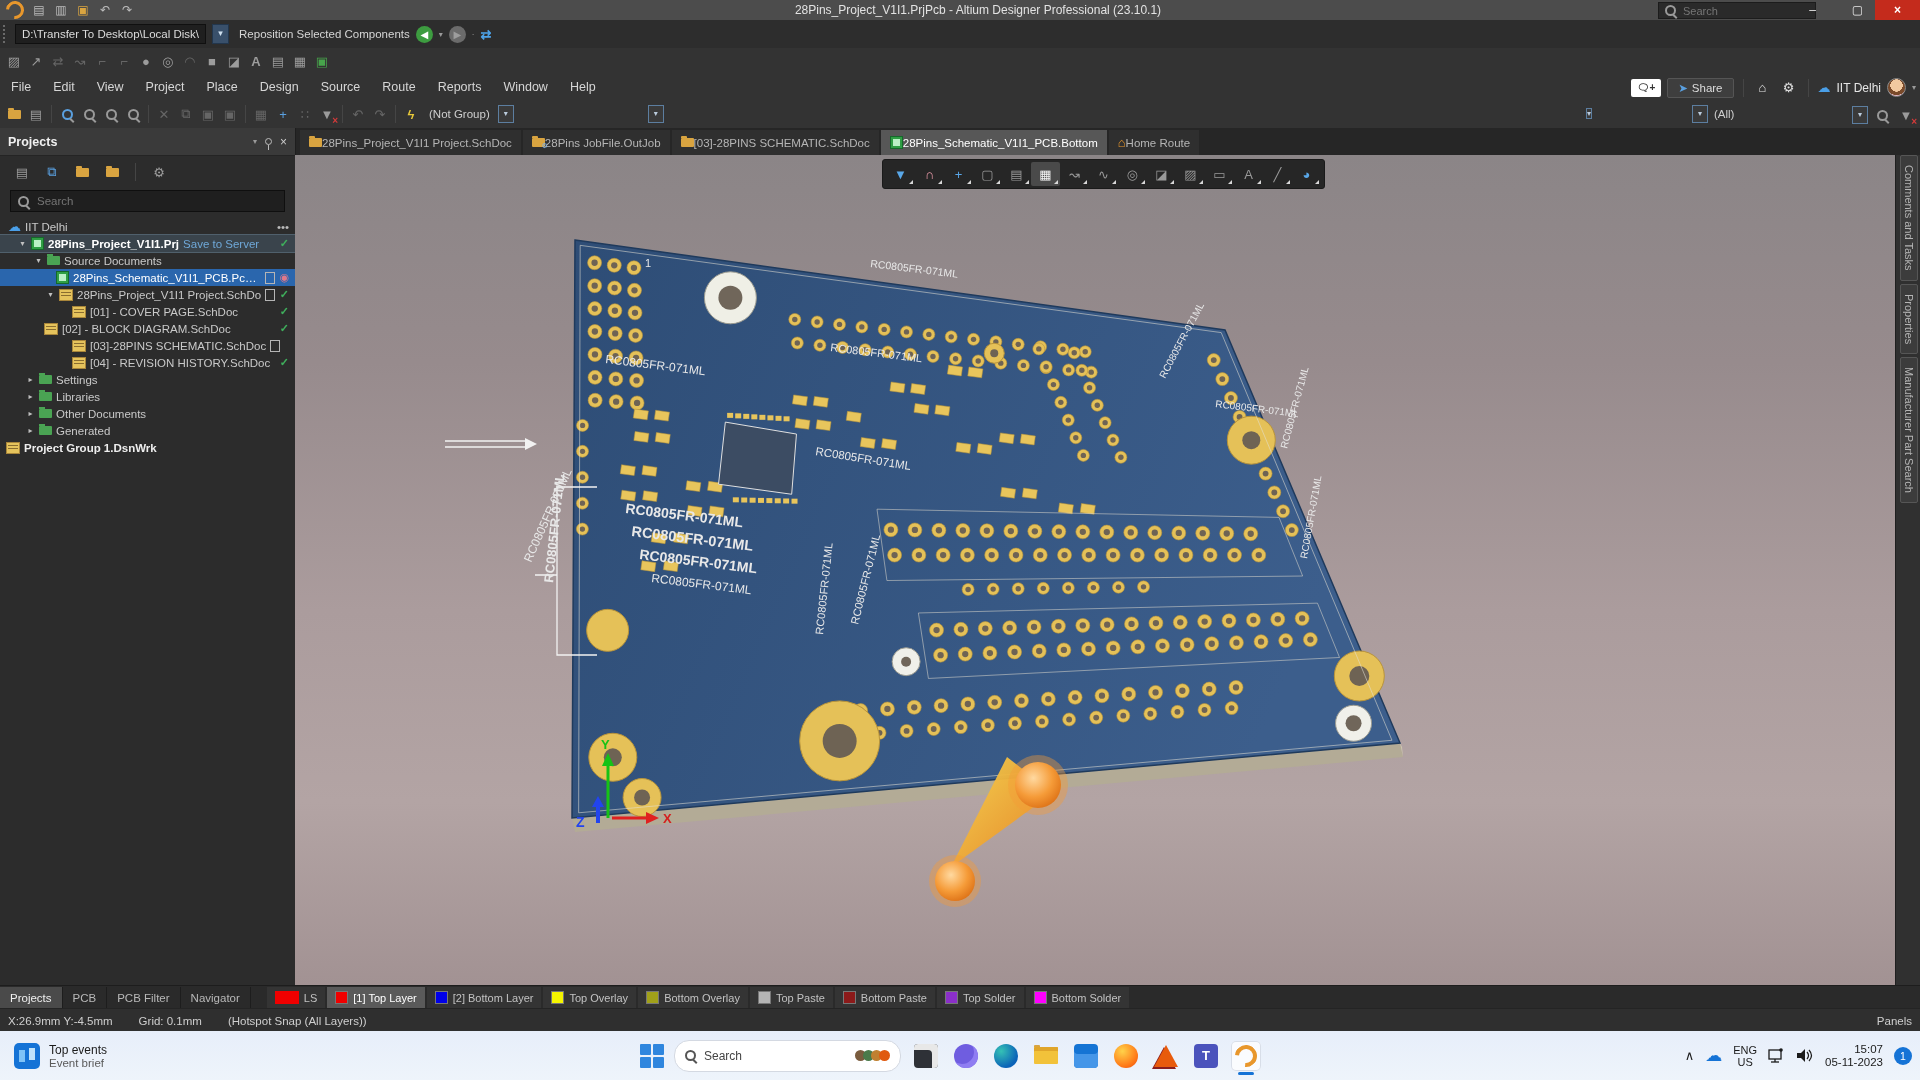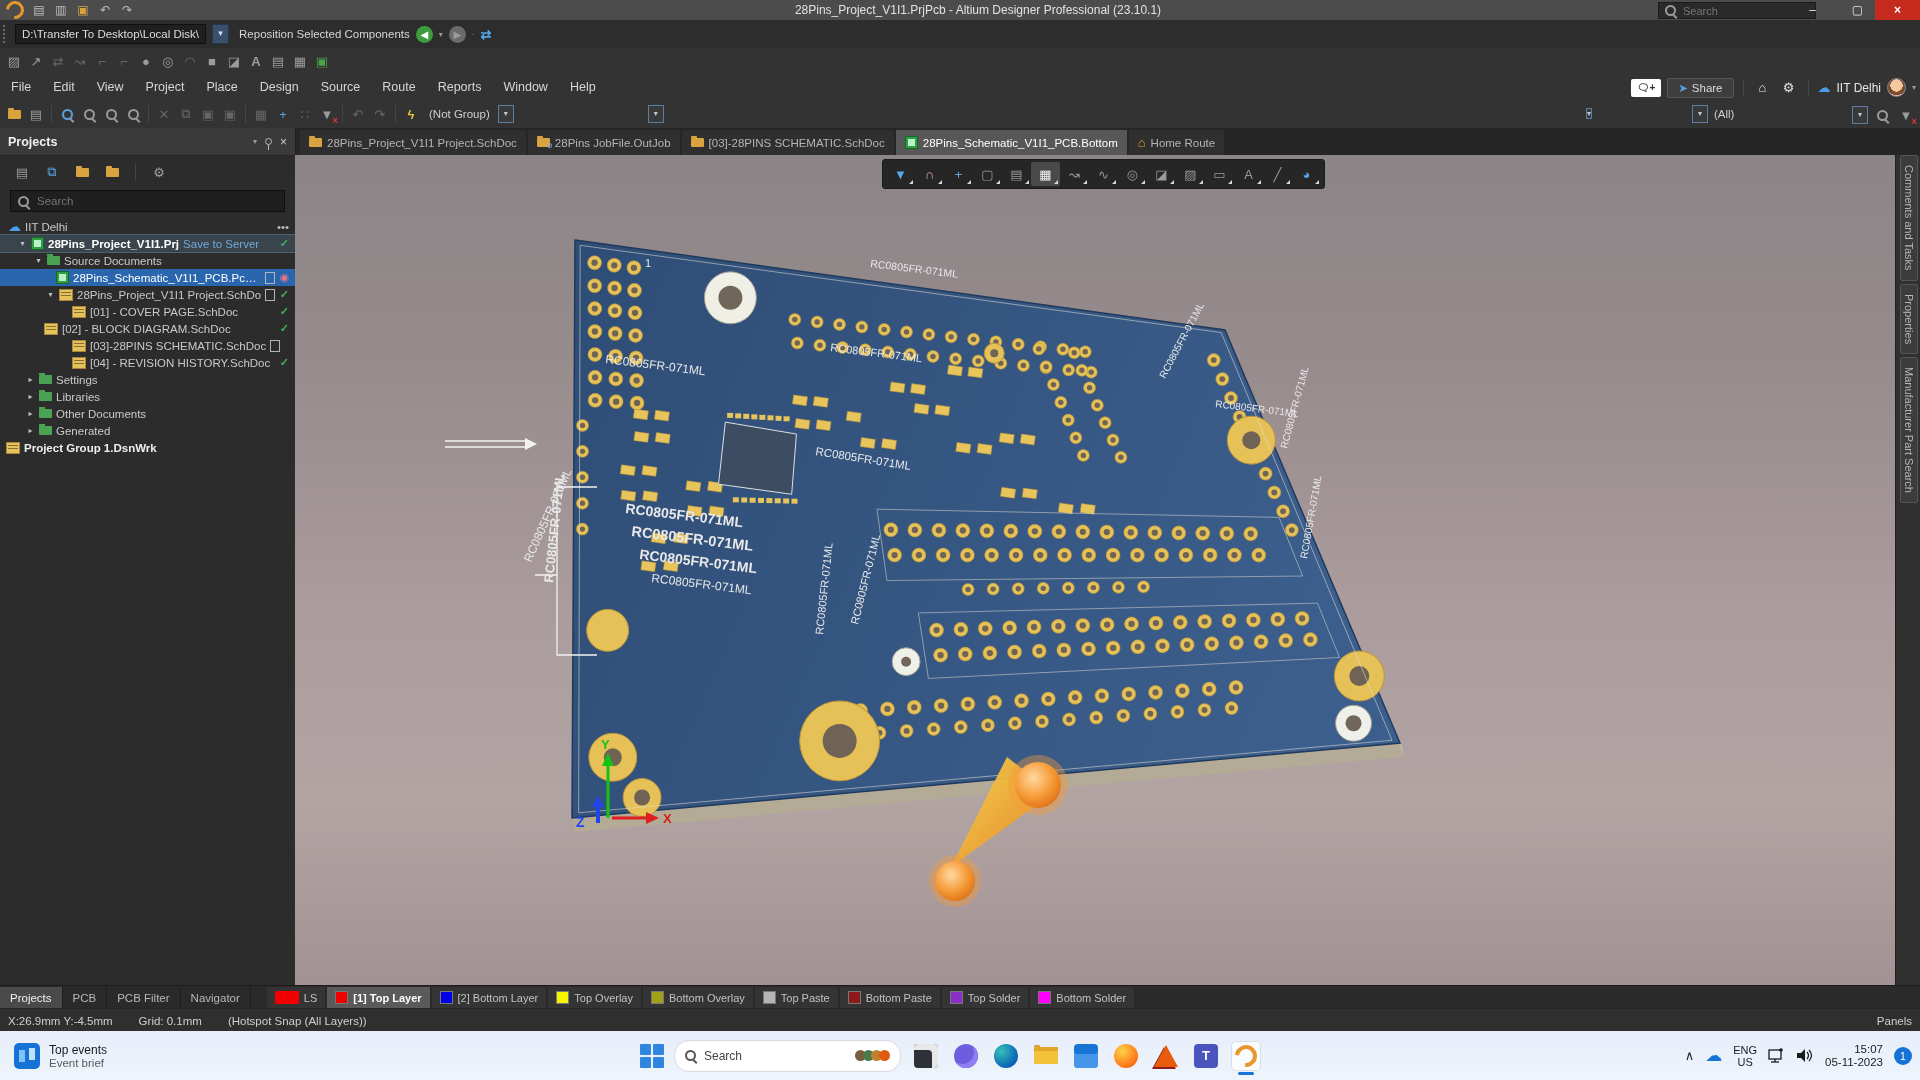--- a/index.html
+++ b/index.html
@@ -44,21 +44,21 @@
   .share-btn{height:18px;background:#3e3e3e;border:1px solid #555;border-radius:2px;color:#ddd;display:flex;align-items:center;gap:4px;padding:0 10px;font-size:11.5px;}
   .comment-btn{width:30px;height:18px;background:#fff;border-radius:2px;color:#333;display:flex;align-items:center;justify-content:center;font-size:10px;font-weight:bold;}
   .avatar{width:17px;height:17px;border-radius:50%;background:radial-gradient(circle at 50% 38%, #f2c9a0 0 45%, #7a4a2a 46% 70%, #e8b4c0 71%);border:1px solid #888;}
   .notsaved{height:18px;display:flex;align-items:center;padding:0 6px;color:#cfcfcf;font-size:11.5px;}
   .ddbox{width:14px;height:16px;background:#3a3a3a;border:1px solid #5c7ea0;color:#bcd;text-align:center;line-height:15px;font-size:8px;flex:none;}
   .funnelx{position:relative;color:#9a9a9a;}
   .funnelx::after{content:"×";position:absolute;right:-1px;bottom:-2px;color:#d43a3a;font-size:10px;font-weight:bold;}
   
   .tabrow{left:0;top:128px;width:1920px;height:27px;background:#262626;display:flex;align-items:flex-end;}
   .doctabs{position:absolute;left:300px;bottom:0;display:flex;gap:2px;height:25px;}
-  .doctab{display:flex;align-items:center;gap:5px;background:#2f2f2f;color:#b5b5b5;padding:0 9px;font-size:11.5px;height:25px;}
+  .doctab{display:flex;align-items:center;background:#2f2f2f;color:#b5b5b5;padding:0 9px;font-size:11.5px;height:25px;}
   .doctab.active{background:#575757;color:#fff;}
   .fico{width:13px;height:9px;background:#d9a440;border-radius:1px;position:relative;flex:none;}
   .fico::before{content:"";position:absolute;left:0;top:-2px;width:6px;height:2px;background:#d9a440;border-radius:1px 1px 0 0;}
   .fico.gear::after{content:"⚙";position:absolute;right:-3px;bottom:-3px;font-size:7px;color:#7fb2e8;}
   .chipico{width:11px;height:11px;background:#2f9e44;border:1px solid #15682a;position:relative;flex:none;}
   .chipico::after{content:"";position:absolute;inset:2px;background:#baf0c5;}
   .homeico{color:#e8972c;font-size:13px;}
   
   .projpanel{left:0;top:128px;width:295px;height:857px;background:#2c2c2c;border-right:1px solid #1e1e1e;}
   .projhead{height:27px;background:#3a3a3a;border-bottom:1px solid #242424;display:flex;align-items:center;padding:0 8px;gap:8px;}
@@ -99,21 +99,21 @@
   
   .rstrip{left:1895px;top:155px;width:25px;height:830px;background:#303030;border-left:1px solid #1f1f1f;display:flex;flex-direction:column;align-items:center;}
   .vtab{writing-mode:vertical-rl;background:#3c3c3c;border:1px solid #565656;border-radius:2px;color:#b5b5b5;font-size:11px;padding:9px 2px;margin-top:3px;}
   
   .layerrow{left:0;top:985px;width:1920px;height:23px;background:#2a2a2a;display:flex;align-items:center;border-top:1px solid #1d1d1d;}
   .ptab{height:21px;display:flex;align-items:center;padding:0 10px;color:#b8b8b8;font-size:11.5px;background:#2a2a2a;border-right:1px solid #1d1d1d;}
   .ptab.active{background:#4a4a4a;color:#f0f0f0;}
   .ltabs{display:flex;align-items:center;margin-left:16px;gap:2px;height:21px;}
   .lchip{width:11px;height:11px;border:1px solid #777;flex:none;}
   .ltab{display:flex;align-items:center;gap:5px;height:21px;padding:0 8px;background:#343434;color:#c2c2c2;font-size:11px;}
-  .ltab.active{background:#5a5a5a;color:#fff;font-weight:bold;}
+  .ltab.active{background:#5a5a5a;color:#fff;font-weight:normal;}
   .lschip{width:24px;height:13px;background:#f00000;flex:none;}
   
   .statusrow{left:0;top:1008px;width:1920px;height:23px;background:#2f2f2f;display:flex;align-items:center;color:#cfcfcf;font-size:11.5px;gap:26px;padding-left:8px;border-top:1px solid #242424;}
   .panels-btn{position:absolute;right:6px;top:0;height:23px;display:flex;align-items:center;padding:0 10px;color:#cfcfcf;}
   
   .taskbar{left:0;top:1031px;width:1920px;height:49px;background:linear-gradient(180deg,#e7eefa,#eef4fb);display:flex;align-items:center;color:#1b1b1b;}
   .widget{display:flex;align-items:center;gap:9px;padding-left:14px;width:220px;}
   .widget-ico{width:26px;height:26px;border-radius:5px;background:#1573d6;position:relative;}
   .widget-ico::after{content:"";position:absolute;left:5px;top:7px;width:6px;height:12px;background:#7fc3f7;box-shadow:10px -2px 0 #bfe2fb;}
   .widget .wt{font-size:12px;color:#1b1b1b;}

